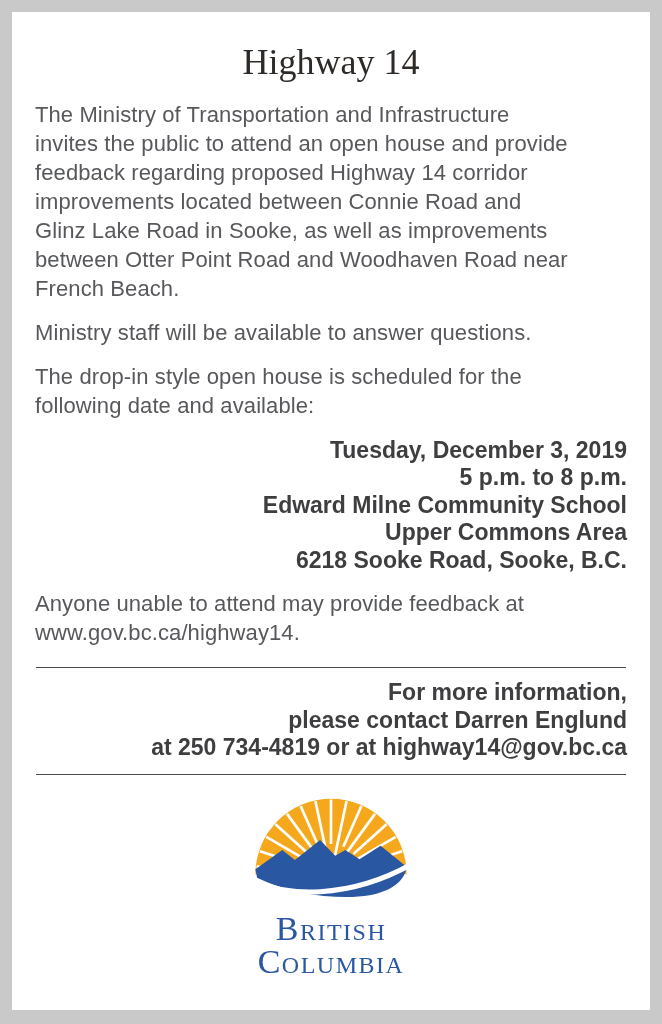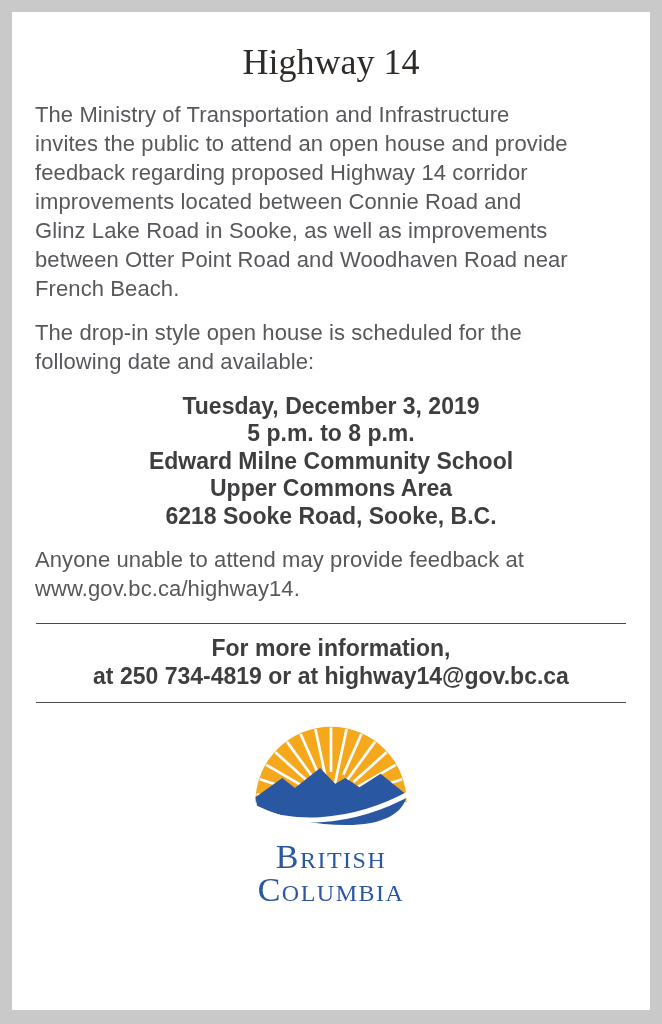--- a/index.html
+++ b/index.html
@@ -51,21 +51,21 @@
   p.body{
     font-size:22px;
     line-height:29px;
     color:var(--body-color);
     white-space:pre-line;
     margin-top:15px;
     letter-spacing:0.1px;
   }
   p.first{margin-top:17px;}
   .center-bold{
-    text-align:center;
+    text-align:right;
     font-weight:bold;
     font-size:23px;
     line-height:27.5px;
     color:var(--bold-color);
   }
   .event{margin-top:17px;}
   .rule{
     border:none;
     border-top:1.6px solid var(--rule-color);
     margin:20px 1px 0 1px;
@@ -101,39 +101,41 @@
     <h2 class="subtitle">Highway 14</h2>
 
     <p class="body first">The Ministry of Transportation and Infrastructure
 invites the public to attend an open house and provide
 feedback regarding proposed Highway 14 corridor
 improvements located between Connie Road and
 Glinz Lake Road in Sooke, as well as improvements
 between Otter Point Road and Woodhaven Road near
 French Beach.</p>
 
+    <p class="body">Ministry staff will be available to answer questions.</p>
 
     <p class="body">The drop-in style open house is scheduled for the
 following date and available:</p>
 
     <div class="center-bold event">
       <div>Tuesday, December 3, 2019</div>
       <div>5 p.m. to 8 p.m.</div>
       <div>Edward Milne Community School</div>
       <div>Upper Commons Area</div>
       <div>6218 Sooke Road, Sooke, B.C.</div>
     </div>
 
     <p class="body">Anyone unable to attend may provide feedback at
 www.gov.bc.ca/highway14.</p>
 
     <hr class="rule">
 
     <div class="center-bold contact">
       <div>For more information,</div>
+      <div>please contact Darren Englund</div>
       <div>at 250 734-4819 or at highway14@gov.bc.ca</div>
     </div>
 
     <hr class="rule rule2">
 
     <div class="logo">
       <svg class="crest" width="168" height="111" viewBox="0 0 200 132" aria-hidden="true">
         <defs>
           <clipPath id="domeClip">
             <path d="M10,92 A90,90 0 0 1 190,92 Z"></path>

